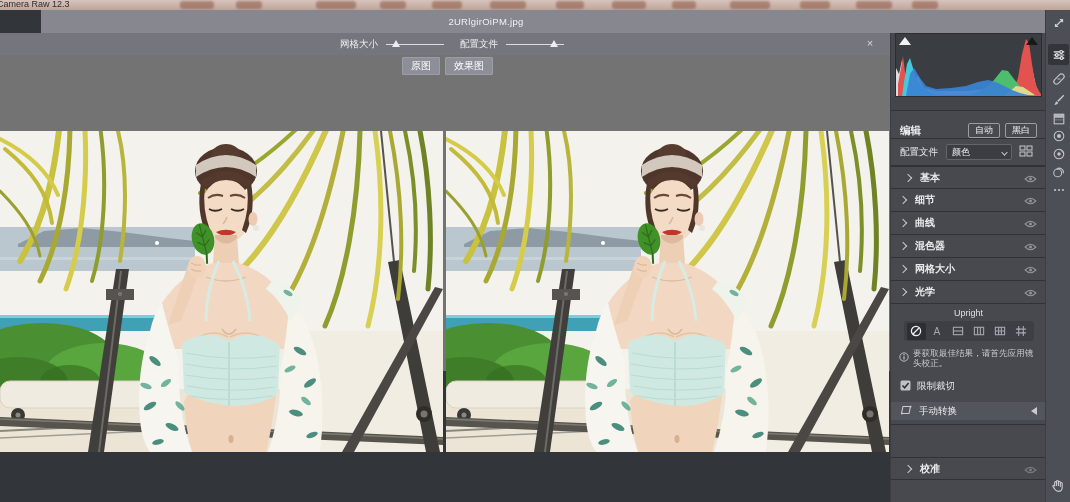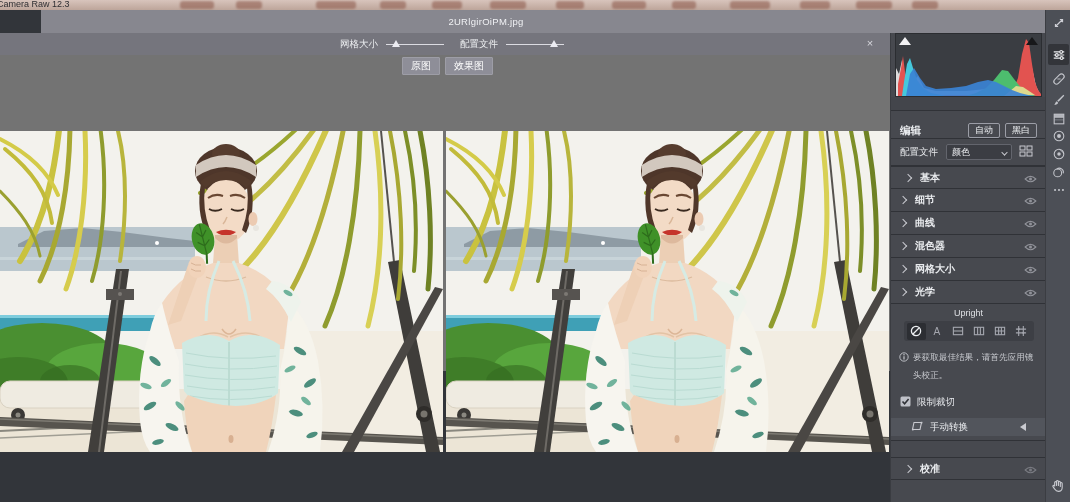--- a/index.html
+++ b/index.html
@@ -80,25 +80,25 @@
   .eye { flex:0 0 auto; opacity:.75; }
 
   .geo-body { border-bottom:1px solid #303237; padding-bottom:4px; }
   .upright-label { text-align:center; font-size:9px; color:#dfe1e5; padding:4px 0 3px; }
   .upright-bar { margin:0 auto; width:130px; height:20px; background:#3d3f45; border-radius:3px;
     display:flex; align-items:center; justify-content:space-around; padding:0 2px; }
   .upbtn { width:19px; height:17px; display:flex; align-items:center; justify-content:center;
     border-radius:2px; cursor:pointer; }
   .upbtn.sel { background:#2c2e33; }
   .georow-info { display:flex; padding:7px 8px 4px; }
-  .georow-info .itext { font-size:8.6px; line-height:18px; color:#c6c8cd; margin-left:4px; width:130px; }
+  .georow-info .itext { font-size:8.6px; line-height:10px; color:#c6c8cd; margin-left:4px; width:130px; }
   .constrainrow { display:flex; align-items:center; padding:5px 9px 4px; cursor:pointer; }
   .constrainrow .clabel { font-size:9.5px; color:#e4e6ea; margin-left:6px; }
   .manualrow { display:flex; align-items:center; height:18px; background:#52555c;
-    padding:0 20px; margin-top:3px; cursor:pointer; }
+    padding:0 9px; margin-top:3px; cursor:pointer; }
   .manualrow .mlabel { font-size:9.5px; color:#eceef1; margin-left:7px; flex:1; }
   .tri-left { width:0; height:0; border-top:4px solid transparent; border-bottom:4px solid transparent;
     border-right:6px solid #c9cad0; }
 
   .sections-bottom { position:absolute; left:0; top:424px; width:155px; }
 
   
   .toolstrip { position:absolute; left:1045px; top:10px; width:25px; height:492px; background:#4c4f56;
     border-left:1px solid #3b3d42; }
   .tool { position:absolute; left:4px; width:17px; height:17px; display:flex; align-items:center;

